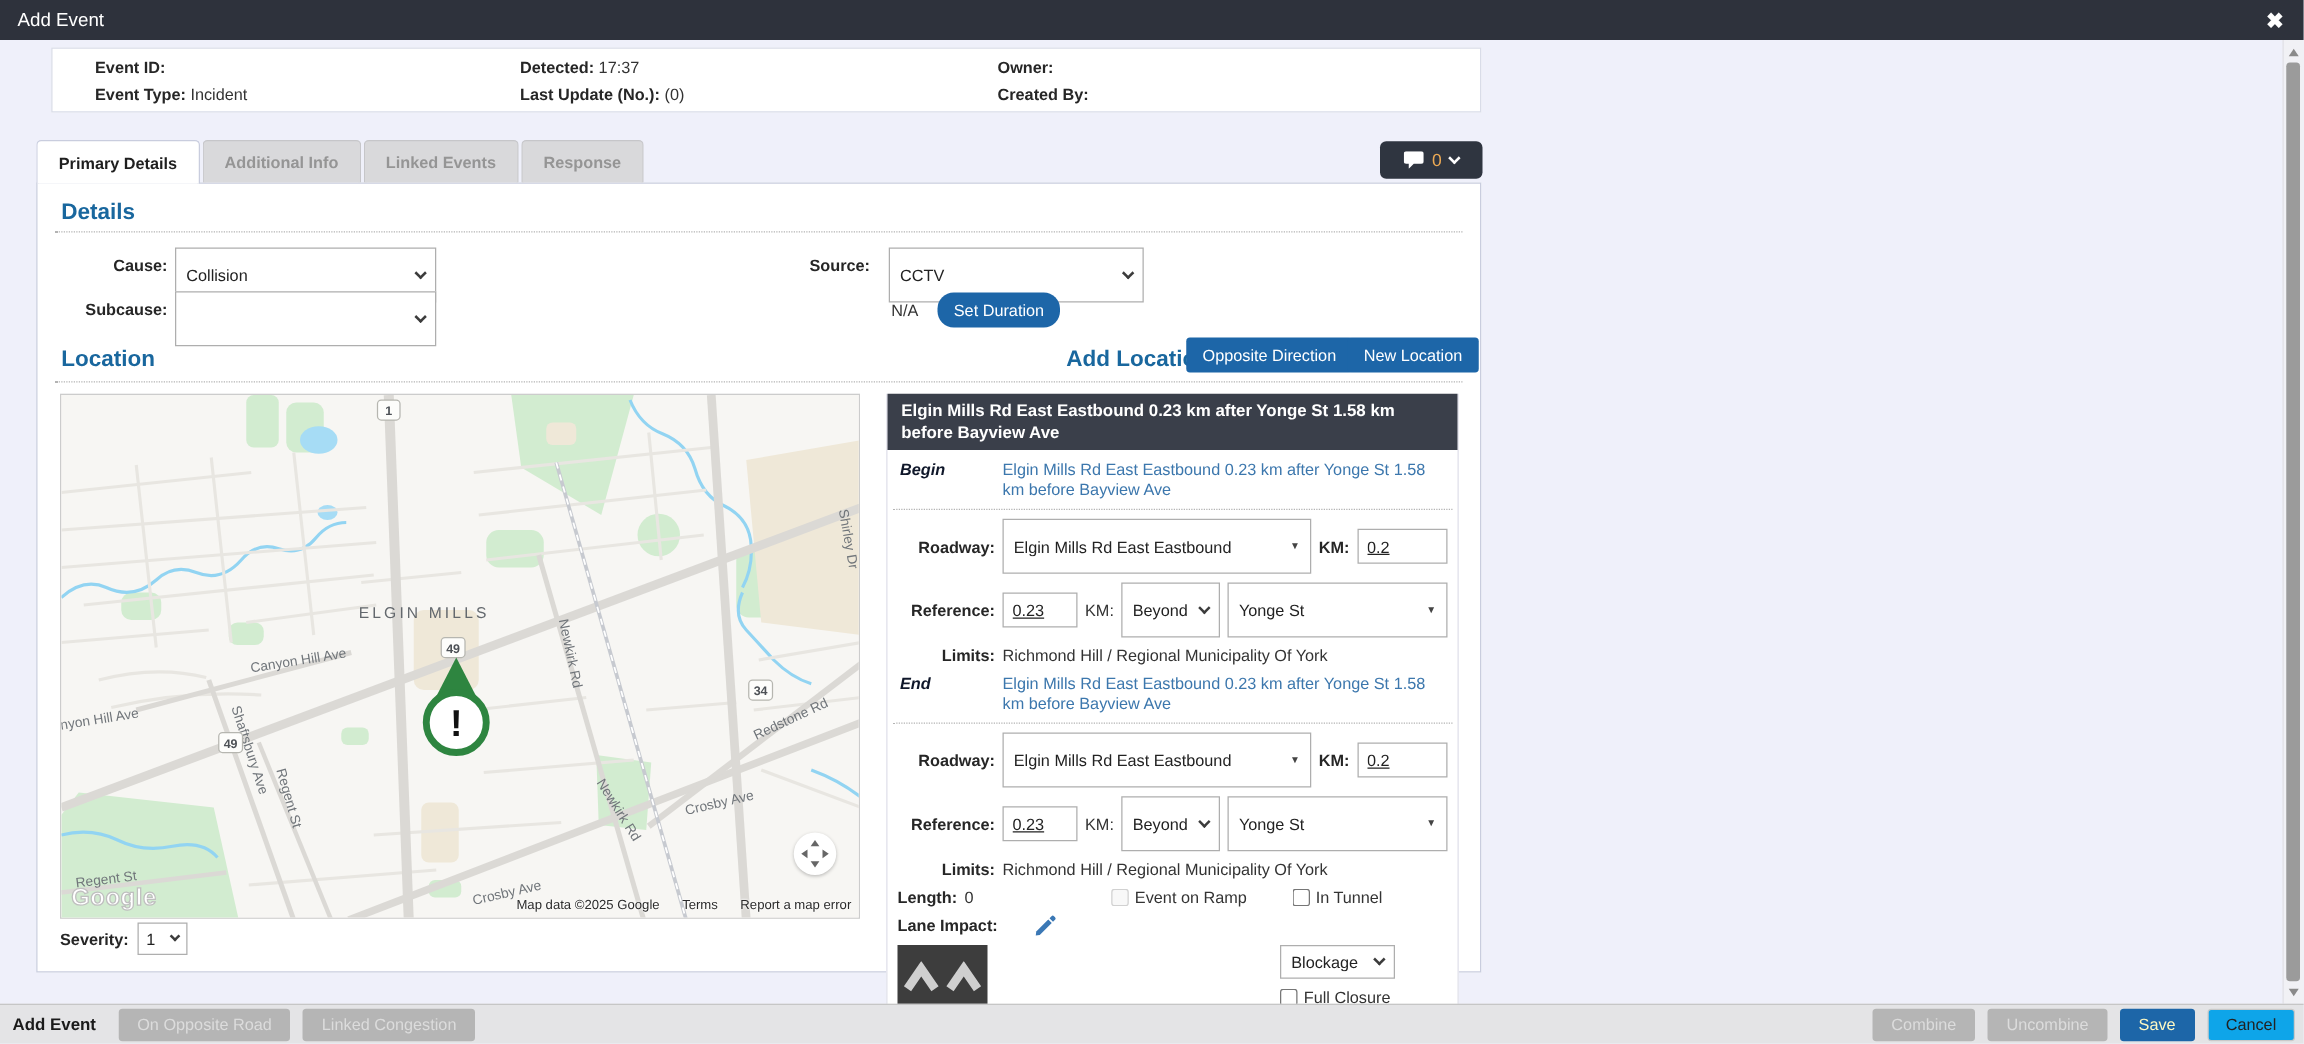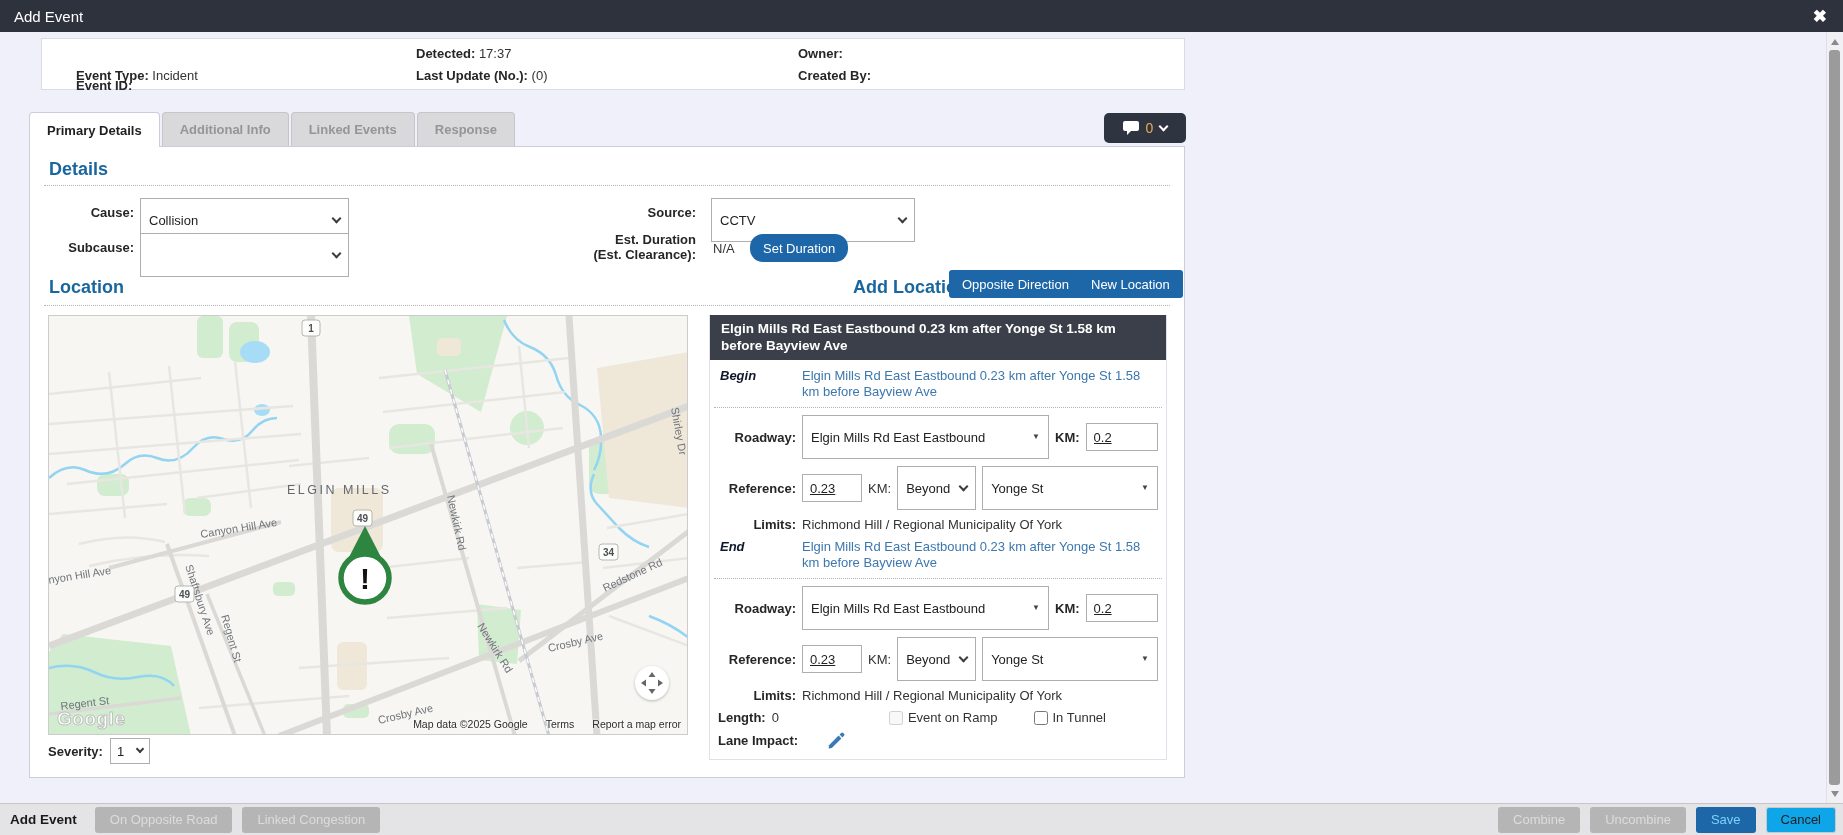--- a/index.html
+++ b/index.html
@@ -72,21 +72,21 @@
   .map-attrib span { cursor:pointer; }
   .glogo { position:absolute; left:8px; bottom:4px; font-size:19px; font-weight:bold; color:#fff;
            -webkit-text-stroke:1px #bfbfbf; letter-spacing:0.5px; }
   .pan-ctl { position:absolute; right:18px; bottom:34px; width:34px; height:34px; border-radius:50%;
              background:#fff; box-shadow:0 1px 3px rgba(0,0,0,.25); cursor:pointer; }
   
   .footer { position:absolute; left:0; bottom:0; width:1843px; height:32px; background:#e4e4e6;
             border-top:1px solid #c6c6c6; display:flex; align-items:center; padding:0 7px 0 10px; gap:10px; }
   .footer .title { font-weight:bold; color:#1a1a1a; font-size:13.5px; margin-right:8px; }
   .btn-gray { background:#b5b5b5; color:#dcdcdc; padding:0 15px; height:26px; }
-  .btn-save { background:#1d66a8; color:#7dd3fc; padding:0 15px; height:26px; }
+  .btn-save { background:#1d66a8; color:#fef9c3; padding:0 15px; height:26px; }
   .btn-cancel { background:#0ea5e9; color:#222; border:1px solid #c9c9c9; padding:0 14px; height:26px; }
   .spacer { flex:1; }
 </style>
 </head>
 <body>
 
 <div class="titlebar">
   <span>Add Event</span>
   <span class="close-x">✖</span>
 </div>
@@ -95,21 +95,21 @@
   <div class="vs-arrow up">
       <div class="tri-up"></div>
     </div>
   <div class="vs-thumb"></div>
   <div class="vs-arrow down">
       <div class="tri-down"></div>
     </div>
 </div>
 
 <div class="infobox">
-  <span class="ib-cell" style="left:34px; top:7px;margin-top:32px;"><span class="b">Event ID:</span></span>
+  <span class="ib-cell" style="left:34px; top:7px;"><span class="b">Event ID:</span></span>
   <span class="ib-cell" style="left:34px; top:29px;"><span class="b">Event Type:</span> <span>Incident</span></span>
   <span class="ib-cell" style="left:374px; top:7px;"><span class="b">Detected:</span> <span>17:37</span></span>
   <span class="ib-cell" style="left:374px; top:29px;"><span class="b">Last Update (No.):</span> <span>(0)</span></span>
   <span class="ib-cell" style="left:756px; top:7px;"><span class="b">Owner:</span></span>
   <span class="ib-cell" style="left:756px; top:29px;"><span class="b">Created By:</span></span>
 </div>
 
 <div class="tabs">
   <div class="tab active">Primary Details</div>
   <div class="tab">Additional Info</div>
@@ -141,24 +141,20 @@
     <span class="val"></span>
     <span class="caret-ch"></span>
   </div>
 
   <div class="abs lbl" style="left:440px; width:226px; top:58px;">Source:</div>
   <div class="abs sel" style="left:681px; top:51px; width:204px;">
     <span class="val">CCTV</span>
     <span class="caret-ch"></span>
   </div>
 
-  <div class="abs lbl" style="left:440px; width:226px; top:85px; line-height:15px;">
-    <span>Est. Duration</span><br>
-    <span>(Est. Clearance):</span>
-  </div>
   <div class="abs" style="left:683px; top:94px;">N/A</div>
   <button class="abs btn btn-blue" style="left:720px; top:87px;border-radius:13px;">Set Duration</button>
 
   <div class="abs heading" style="left:19px; top:130px;">Location</div>
   <div class="abs heading" style="left:823px; top:130px;">Add Location</div>
   <button class="abs btn btn-blue" style="left:919px; top:123px;">Opposite Direction</button>
   <button class="abs btn btn-blue" style="left:1048px; top:123px;">New Location</button>
   <div class="abs dotted" style="left:14px; right:14px; top:158px;"></div>
 
   <div class="map">
@@ -368,20 +364,40 @@
         </label>
       </div>
 
       <div class="prow">
         <span class="b">Lane Impact:</span>
         <svg width="17" height="17" viewBox="0 0 17 17" style="margin-left:24px; cursor:pointer;">
           <path d="M1 13.2 L10.6 3.6 L13.4 6.4 L3.8 16 L0.6 16.4 Z" fill="#3b78b5"></path>
           <path d="M11.6 2.6 L13.2 1 a1.4 1.4 0 0 1 2 0 l0.8 0.8 a1.4 1.4 0 0 1 0 2 L14.4 5.4 Z" fill="#3b78b5"></path>
         </svg>
       </div>
+      <div class="prow" style="align-items:flex-start;">
+        <div class="lane-box">
+          <svg width="30" height="26" viewBox="0 0 30 26">
+              <polyline points="4,22 15,6 26,22" fill="none" stroke="#cfcfcf" stroke-width="7"></polyline>
+            </svg>
+          <svg width="30" height="26" viewBox="0 0 30 26">
+              <polyline points="4,22 15,6 26,22" fill="none" stroke="#cfcfcf" stroke-width="7"></polyline>
+            </svg>
+        </div>
+        <div class="blockage-col">
+          <div class="sel" style="width:92px; height:27px;">
+            <span class="val">Blockage</span>
+            <span class="caret-ch"></span>
+          </div>
+          <label class="chk">
+            <input type="checkbox" style="">
+            <span>Full Closure</span>
+          </label>
+        </div>
+      </div>
 
     </div>
   </div>
 </div>
 
 <div class="footer">
   <span class="title">Add Event</span>
   <button class="btn btn-gray">On Opposite Road</button>
   <button class="btn btn-gray">Linked Congestion</button>
   <span class="spacer"></span>

